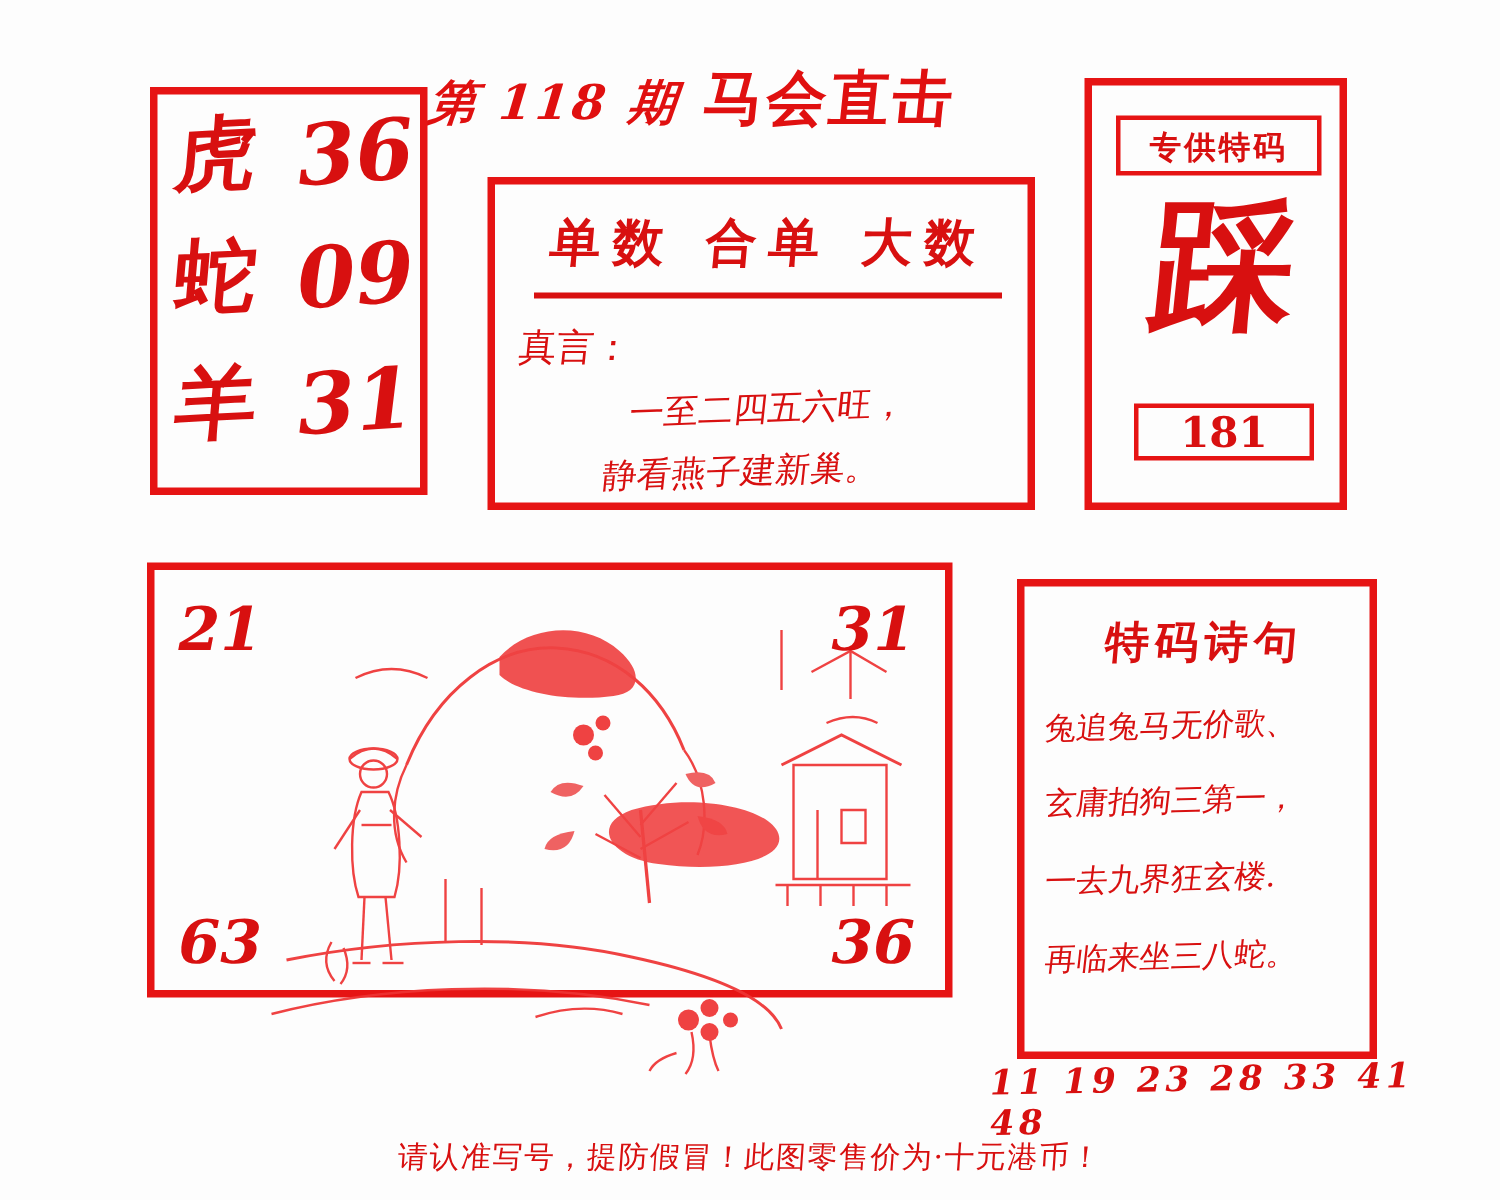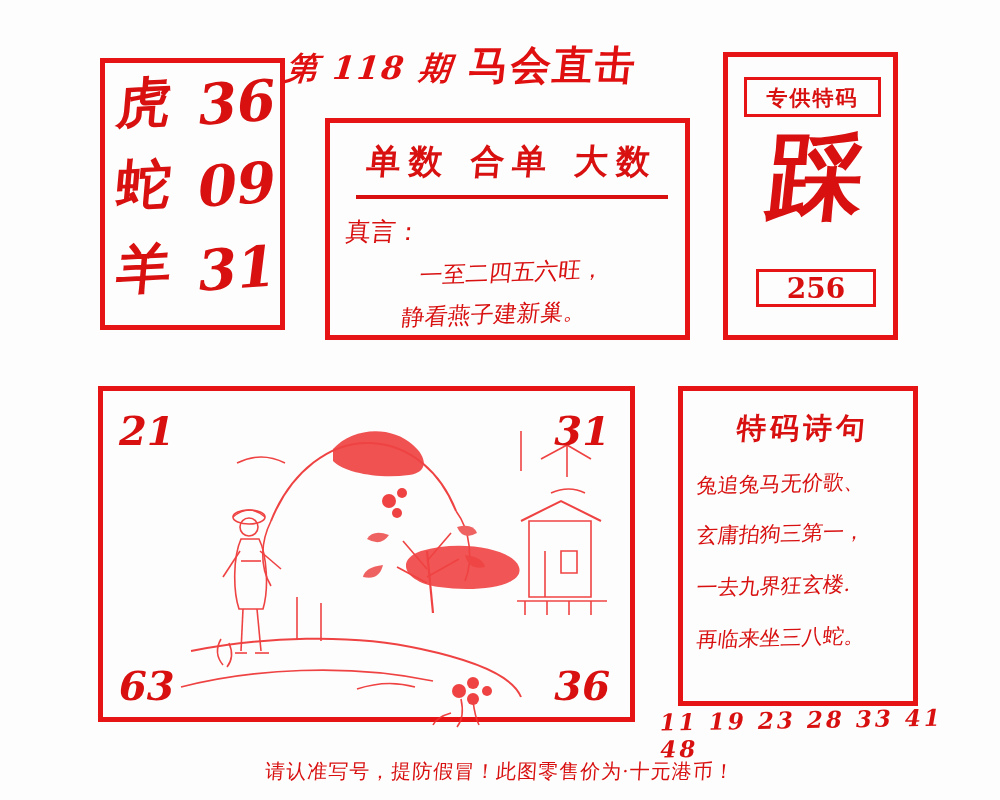--- a/index.html
+++ b/index.html
@@ -192,23 +192,23 @@
     line-height: 34px;
     font-size: 28px;
     font-weight: bold;
     font-family: "DejaVu Serif", serif;
     color: #d81010;
   }
 
   
   #picture-box {
     left: 98px;
-    top: 386px;
+    top: 375px;
     width: 537px;
-    height: 336px;
+    height: 290px;
   }
   .corner-num {
     position: absolute;
     font-size: 40px;
     font-weight: bold;
     font-style: italic;
     font-family: "DejaVu Serif", serif;
     color: #d81010;
   }
   #corner-tl { left: 16px; top: 16px; }
@@ -317,21 +317,21 @@
     <div id="center-keywords">单数 合单 大数</div>
     <div id="center-divider"></div>
     <div id="center-label">真言：</div>
     <div id="center-line1">一至二四五六旺，</div>
     <div id="center-line2">静看燕子建新巢。</div>
   </div>
 
   <div class="box" id="special-box">
     <div id="special-tag">专供特码</div>
     <div id="special-word">踩</div>
-    <div id="special-number">256</div>
+    <div id="special-number">181</div>
   </div>
 
   <div class="box" id="picture-box">
 
     <svg id="picture-art" viewBox="0 0 500 330">
       <g stroke="#e33" fill="none" stroke-width="1.6">
 
         <path d="M150 120 C170 70 210 40 250 42 C290 44 320 72 335 110" stroke-width="2"></path>
         <path d="M150 120 C140 140 138 165 150 185"></path>
         <path d="M335 110 C350 130 352 160 344 180"></path>

